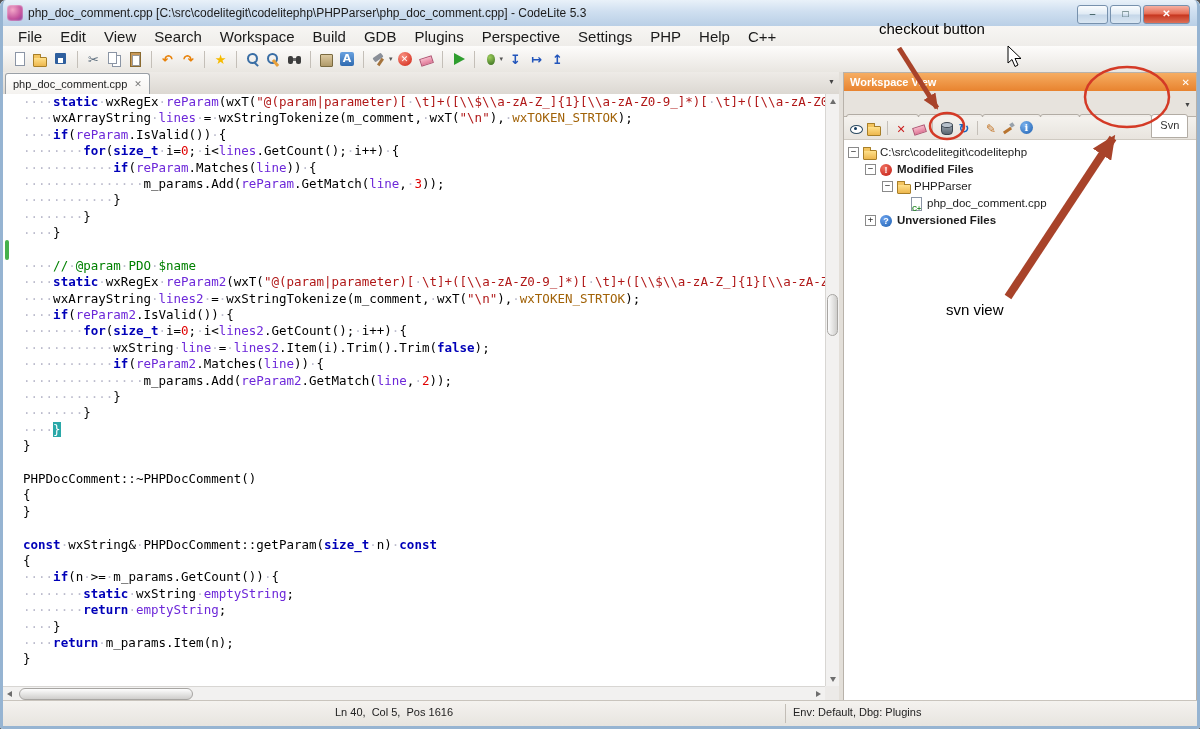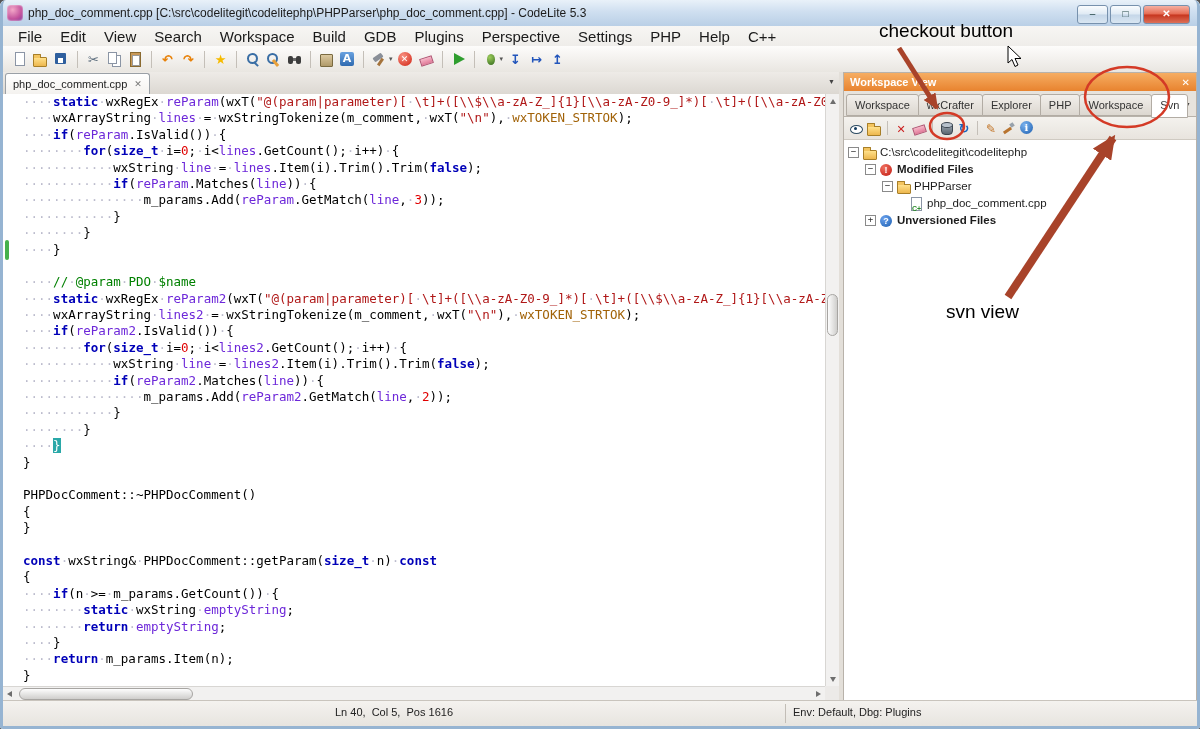--- a/index.html
+++ b/index.html
@@ -106,21 +106,21 @@
   .tri.right{top:4px;left:5px;border-top:3.5px solid transparent;border-bottom:3.5px solid transparent;border-left:5px solid #6e6e6e;}
   .vthumb{position:absolute;left:1px;right:1px;top:200px;height:40px;background:linear-gradient(90deg,#fdfdfd,#cfcecc);border:1px solid #a7a5a2;border-radius:6px;}
   .hthumb{position:absolute;top:1px;bottom:1px;left:16px;width:172px;background:linear-gradient(#fdfdfd,#cfcecc);border:1px solid #a7a5a2;border-radius:6px;}
 
   
   .pane-header{position:absolute;left:0;right:0;top:0;height:18px;background:linear-gradient(#f6ad62,#e8832f);display:flex;align-items:center;padding:0 6px;box-sizing:border-box;}
   .pane-title{color:#fff;font-size:11px;font-weight:bold;flex:1;}
   .pane-close{color:#fff;font-size:10px;}
   .side-tabs{position:absolute;left:0;right:0;top:18px;height:26px;background:#e7e3dd;border-bottom:1px solid #b8b2aa;padding:3px 0 0 2px;box-sizing:border-box;white-space:nowrap;}
   .side-tab{display:inline-block;height:20px;line-height:20px;padding:0 8px;font-size:11px;color:#333;background:linear-gradient(#f2efeb,#dcd7d0);border:1px solid #b2aca4;border-radius:3px 3px 0 0;margin-right:-1px;}
-  .side-tab.active{background:#fff;position:relative;z-index:2;height:22px;}
+  .side-tab.active{background:#fff;position:relative;z-index:2;height:22px;margin-top:20px;}
   .side-tabs .tab-drop2{position:absolute;right:5px;top:10px;font-size:7px;color:#444;}
   .svn-toolbar{position:absolute;left:0;right:0;top:44px;height:22px;background:linear-gradient(#f4f2ee,#e8e4de);border-bottom:1px solid #cfcac2;display:flex;align-items:center;padding-left:3px;}
   .sbtn{display:inline-flex;align-items:center;padding:0 1px;}
   .svn-tree{position:absolute;left:0;right:0;top:67px;bottom:0;background:#fff;padding-top:4px;font-size:11.5px;color:#1c1c1c;overflow:hidden;}
   .tree-row{height:17px;line-height:17px;white-space:nowrap;display:flex;align-items:center;}
   .expander{display:inline-block;width:9px;height:9px;border:1px solid #8a8a8a;background:#fff;font-size:9px;line-height:7px;text-align:center;color:#333;margin-right:4px;flex:none;font-family:"DejaVu Sans Mono",monospace;}
   .expander-gap{display:inline-block;width:11px;flex:none;}
   .tlabel{margin-left:2px;}
   .tlabel.bold{font-weight:bold;}
   .ticon{width:15px;height:14px;display:inline-block;position:relative;flex:none;}
@@ -132,21 +132,21 @@
   .ticon.cppfile::after{content:"C+";position:absolute;left:2px;top:3px;font-size:7px;font-weight:bold;color:#2c8c2c;}
 
   
   .statusbar{position:absolute;left:3px;right:3px;bottom:3px;height:25px;background:linear-gradient(#f4f2ef,#e7e4df);border-top:1px solid #c9c4bd;font-size:11px;color:#222;}
   .status-left{position:absolute;left:0;width:782px;top:5px;text-align:center;white-space:pre;}
   .status-div{position:absolute;left:782px;top:3px;bottom:3px;width:1px;background:#c2bdb6;}
   .status-right{position:absolute;left:790px;top:5px;white-space:pre;}
 
   
   .overlay{position:absolute;left:0;top:0;width:1200px;height:729px;pointer-events:none;z-index:50;}
-  .ann-label{position:absolute;font-size:19px;color:#000;pointer-events:none;z-index:51;white-space:nowrap;}
+  .ann-label{position:absolute;font-size:15px;color:#000;pointer-events:none;z-index:51;white-space:nowrap;}
   #ann-checkout{left:879px;top:20px;}
   #ann-svn{left:946px;top:301px;}
 </style>
 </head>
 <body>
 
 <div class="window">
 
   <div class="titlebar">
     <span class="app-icon"></span>
@@ -263,21 +263,20 @@
         </span>
         <span class="tab-drop">▼</span>
       </div>
 
       <div class="code-area">
         <div class="margin-marker"></div>
       <div class="code-line"><span class="tok-p"><span class="ws">····</span></span><span class="tok-k">static</span><span class="tok-p"><span class="ws">·</span>wxRegEx<span class="ws">·</span></span><span class="tok-v">reParam</span><span class="tok-p">(wxT(</span><span class="tok-s">"@(param|parameter)[<span class="ws">·</span>\t]+([\\$\\a-zA-Z_]{1}[\\a-zA-Z0-9_]*)[<span class="ws">·</span>\t]+([\\a-zA-Z0-9_</span></div>
           <div class="code-line"><span class="tok-p"><span class="ws">····</span>wxArrayString<span class="ws">·</span></span><span class="tok-v">lines</span><span class="tok-p"><span class="ws">·</span>=<span class="ws">·</span>wxStringTokenize(m_comment,<span class="ws">·</span>wxT(</span><span class="tok-s">"\n"</span><span class="tok-p">),<span class="ws">·</span></span><span class="tok-m">wxTOKEN_STRTOK</span><span class="tok-p">);</span></div>
           <div class="code-line"><span class="tok-p"><span class="ws">····</span></span><span class="tok-k">if</span><span class="tok-p">(</span><span class="tok-v">reParam</span><span class="tok-p">.IsValid())<span class="ws">·</span>{</span></div>
           <div class="code-line"><span class="tok-p"><span class="ws">········</span></span><span class="tok-k">for</span><span class="tok-p">(</span><span class="tok-k">size_t</span><span class="tok-p"><span class="ws">·</span>i=</span><span class="tok-n">0</span><span class="tok-p">;<span class="ws">·</span>i&lt;</span><span class="tok-v">lines</span><span class="tok-p">.GetCount();<span class="ws">·</span>i++)<span class="ws">·</span>{</span></div>
-          <div class="code-line"><span class="tok-p"><span class="ws">············</span>wxString<span class="ws">·</span></span><span class="tok-v">line</span><span class="tok-p"><span class="ws">·</span>=<span class="ws">·</span></span><span class="tok-v">lines</span><span class="tok-p">.Item(i).Trim().Trim(</span><span class="tok-k">false</span><span class="tok-p">);</span></div>
           <div class="code-line"><span class="tok-p"><span class="ws">············</span></span><span class="tok-k">if</span><span class="tok-p">(</span><span class="tok-v">reParam</span><span class="tok-p">.Matches(</span><span class="tok-v">line</span><span class="tok-p">))<span class="ws">·</span>{</span></div>
           <div class="code-line"><span class="tok-p"><span class="ws">················</span>m_params.Add(</span><span class="tok-v">reParam</span><span class="tok-p">.GetMatch(</span><span class="tok-v">line</span><span class="tok-p">,<span class="ws">·</span></span><span class="tok-n">3</span><span class="tok-p">));</span></div>
           <div class="code-line"><span class="tok-p"><span class="ws">············</span>}</span></div>
           <div class="code-line"><span class="tok-p"><span class="ws">········</span>}</span></div>
           <div class="code-line"><span class="tok-p"><span class="ws">····</span>}</span></div>
           <div class="code-line">&nbsp;</div>
           <div class="code-line"><span class="tok-p"><span class="ws">····</span></span><span class="tok-c">//<span class="ws">·</span>@param<span class="ws">·</span>PDO<span class="ws">·</span>$name</span></div>
           <div class="code-line"><span class="tok-p"><span class="ws">····</span></span><span class="tok-k">static</span><span class="tok-p"><span class="ws">·</span>wxRegEx<span class="ws">·</span></span><span class="tok-v">reParam2</span><span class="tok-p">(wxT(</span><span class="tok-s">"@(param|parameter)[<span class="ws">·</span>\t]+([\\a-zA-Z0-9_]*)[<span class="ws">·</span>\t]+([\\$\\a-zA-Z_]{1}[\\a-zA-Z0-9_</span></div>
           <div class="code-line"><span class="tok-p"><span class="ws">····</span>wxArrayString<span class="ws">·</span></span><span class="tok-v">lines2</span><span class="tok-p"><span class="ws">·</span>=<span class="ws">·</span>wxStringTokenize(m_comment,<span class="ws">·</span>wxT(</span><span class="tok-s">"\n"</span><span class="tok-p">),<span class="ws">·</span></span><span class="tok-m">wxTOKEN_STRTOK</span><span class="tok-p">);</span></div>
           <div class="code-line"><span class="tok-p"><span class="ws">····</span></span><span class="tok-k">if</span><span class="tok-p">(</span><span class="tok-v">reParam2</span><span class="tok-p">.IsValid())<span class="ws">·</span>{</span></div>

